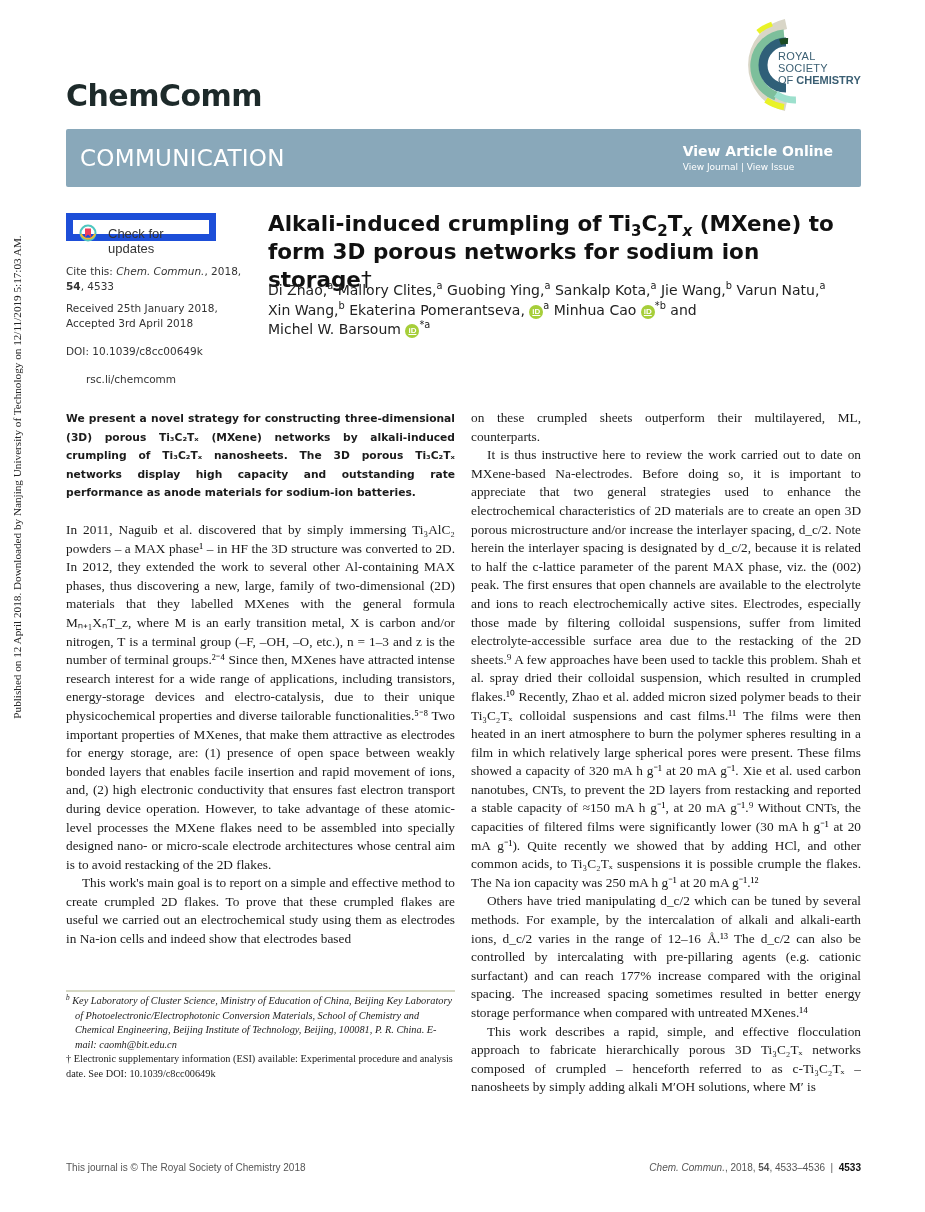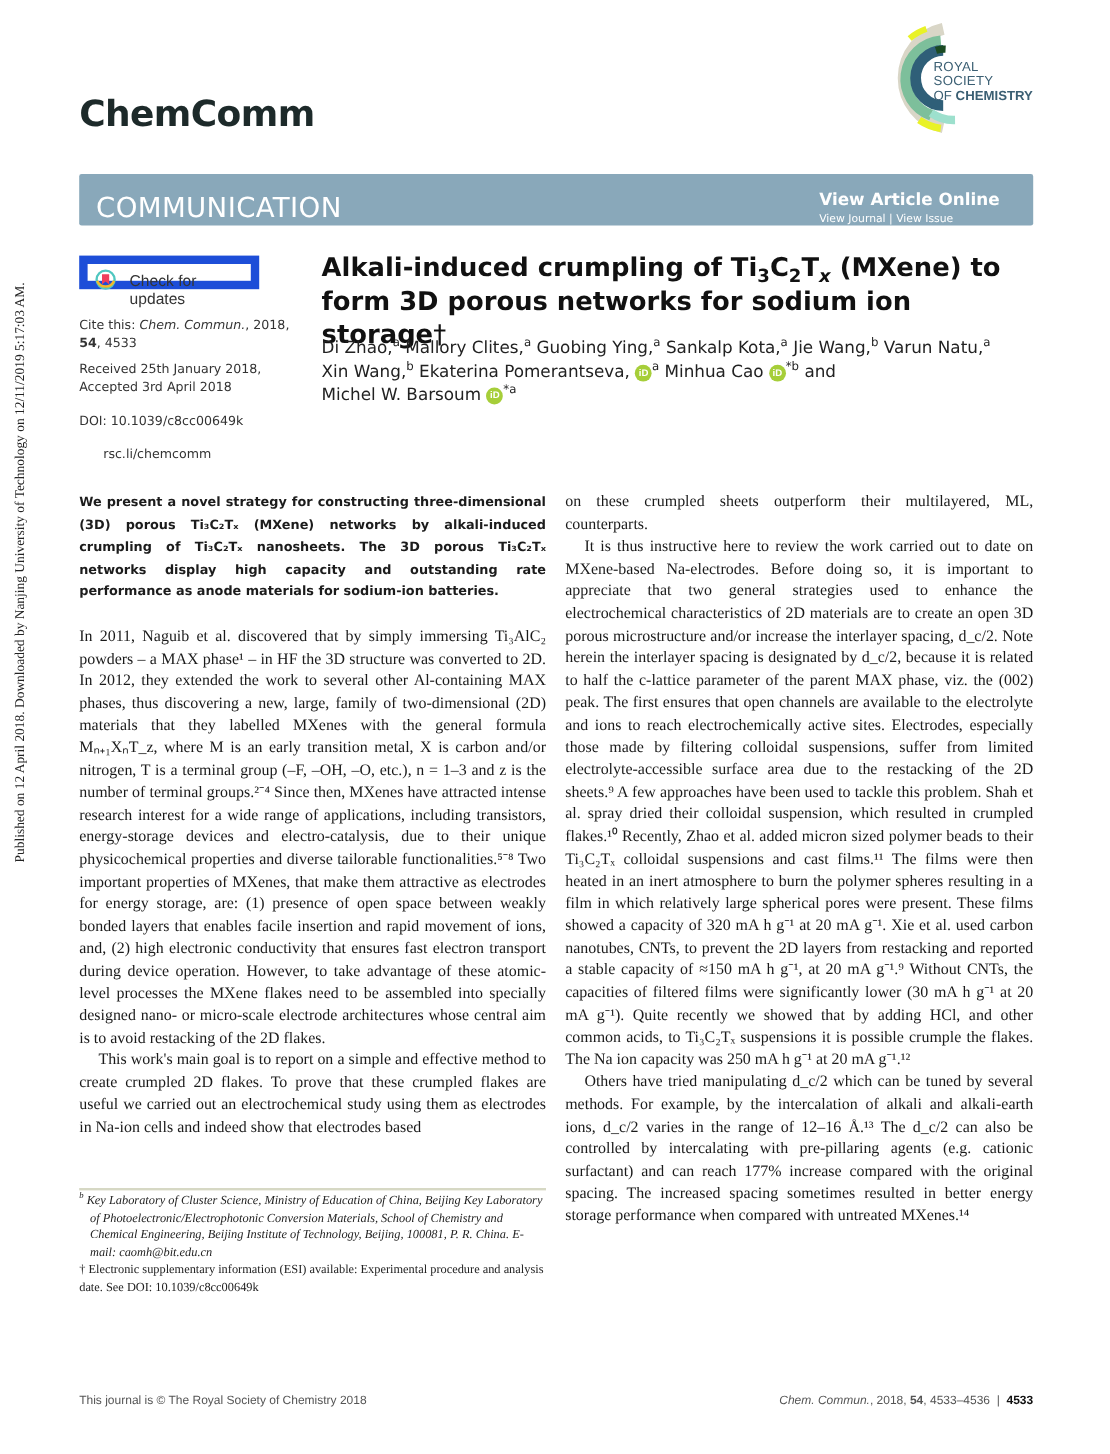--- a/index.html
+++ b/index.html
@@ -5,34 +5,34 @@
   html, body { margin:0; padding:0; background:#fff; }
   body { width:925px; height:1212px; position:relative; overflow:hidden; font-family:"DejaVu Sans", sans-serif; color:#1a1a1a; }
   .abs { position:absolute; }
   .side-stamp { left:-262px; top:470px; width:560px; height:14px; transform:rotate(-90deg); font-family:"Liberation Serif", serif; font-size:11.2px; color:#222; white-space:nowrap; text-align:center; }
   .journal-name { left:66px; top:78px; font-family:"DejaVu Sans", sans-serif; font-size:30px; font-weight:bold; color:#1d2a2a; letter-spacing:-0.5px; }
   .rsc-logo { left:736px; top:14px; width:130px; height:100px; }
   .rsc-text { position:absolute; left:42px; top:36px; font-family:Liberation Sans, sans-serif; line-height:12px; color:#3b5f73; }
   .rsc-text .l1 { font-size:11px; letter-spacing:0.2px; }
   .rsc-text .l2 { font-size:11px; }
   .rsc-text .l2 b { font-weight:bold; }
-  .banner { left:66px; top:129px; width:795px; height:43px; background:#89a8ba; border-radius:2px;margin-top:16px; }
+  .banner { left:66px; top:129px; width:795px; height:58px; background:#89a8ba; border-radius:2px; }
   .banner-title { position:absolute; left:14px; top:16px; font-size:23px; color:#fff; letter-spacing:0.3px; }
   .banner-right { position:absolute; right:28px; top:14px; text-align:left; color:#fff; }
   .banner-right .v1 { font-size:14px; font-weight:bold; display:block; }
   .banner-right .v2 { font-size:9px; display:block; margin-top:3px; }
   .banner-right .v2 span { cursor:pointer; }
   .cfu { left:66px; top:213px; width:150px; height:28px; border:7px solid #1d4ed8; box-sizing:border-box; background:#fff; }
   .cfu-icon { position:absolute; left:6px; top:4px; width:18px; height:18px; }
   .cfu-label { position:absolute; left:35px; top:6px; font-family:"Liberation Sans", sans-serif; font-size:13px; color:#333; }
   .meta { left:66px; font-size:10.5px; color:#333; line-height:15px; }
   .meta i { font-style:italic; }
   .title { left:268px; top:210px; font-size:21.5px; font-weight:bold; line-height:28px; color:#111; width:600px; }
   .authors { left:268px; top:281px; width:600px; font-size:14px; line-height:19.5px; color:#222; }
-  .orcid { display:inline-block; width:14px; height:14px; border-radius:50%; background:#a6ce39; color:#fff; font-size:8px; font-weight:bold; text-align:center; line-height:14px; vertical-align:1px; font-family:"Liberation Sans", sans-serif; }
+  .orcid { display:inline-block; width:14px; height:14px; border-radius:50%; background:#a6ce39; color:#fff; font-size:8px; font-weight:bold; text-align:center; line-height:14px; vertical-align:1px; font-family:"Liberation Sans", sans-serif;text-decoration:underline; }
   sup { font-size:70%; line-height:0; }
   sub { font-size:70%; line-height:0; }
   .abstract { left:66px; top:410px; width:389px; font-size:10.7px; font-weight:bold; line-height:18.6px; text-align:justify; color:#1c1c1c; }
   .body-col { font-family:"Liberation Serif", serif; font-size:13.3px; line-height:18.6px; text-align:justify; color:#1a1a1a; }
   .body-col p { margin:0; }
   .body-col p.indent { text-indent:16px; }
   .col-left { left:66px; top:521px; width:389px; }
   .col-right { left:471px; top:409px; width:390px; }
   .fn-rule { left:66px; top:990px; width:389px; height:2px; background:#d6d8c4; }
   .footnotes { left:66px; top:994px; width:392px; font-family:"Liberation Serif", serif; font-size:10.3px; line-height:14.6px; color:#222; }
@@ -122,18 +122,19 @@
 <div class="abs fn-rule"></div>
 <div class="abs footnotes">
   <div class="fn"><sup>b</sup> <span>Key Laboratory of Cluster Science, Ministry of Education of China, Beijing Key Laboratory of Photoelectronic/Electrophotonic Conversion Materials, School of Chemistry and Chemical Engineering, Beijing Institute of Technology, Beijing, 100081, P. R. China. E-mail: caomh@bit.edu.cn</span></div>
   <div class="fn dag">† <span>Electronic supplementary information (ESI) available: Experimental procedure and analysis date. See DOI: 10.1039/c8cc00649k</span></div>
 </div>
 
 <div class="abs body-col col-right">
   <p>on these crumpled sheets outperform their multilayered, ML, counterparts.</p>
   <p class="indent">It is thus instructive here to review the work carried out to date on MXene-based Na-electrodes. Before doing so, it is important to appreciate that two general strategies used to enhance the electrochemical characteristics of 2D materials are to create an open 3D porous microstructure and/or increase the interlayer spacing, d_c/2. Note herein the interlayer spacing is designated by d_c/2, because it is related to half the c-lattice parameter of the parent MAX phase, viz. the (002) peak. The first ensures that open channels are available to the electrolyte and ions to reach electrochemically active sites. Electrodes, especially those made by filtering colloidal suspensions, suffer from limited electrolyte-accessible surface area due to the restacking of the 2D sheets.⁹ A few approaches have been used to tackle this problem. Shah et al. spray dried their colloidal suspension, which resulted in crumpled flakes.¹⁰ Recently, Zhao et al. added micron sized polymer beads to their Ti₃C₂Tₓ colloidal suspensions and cast films.¹¹ The films were then heated in an inert atmosphere to burn the polymer spheres resulting in a film in which relatively large spherical pores were present. These films showed a capacity of 320 mA h g⁻¹ at 20 mA g⁻¹. Xie et al. used carbon nanotubes, CNTs, to prevent the 2D layers from restacking and reported a stable capacity of ≈150 mA h g⁻¹, at 20 mA g⁻¹.⁹ Without CNTs, the capacities of filtered films were significantly lower (30 mA h g⁻¹ at 20 mA g⁻¹). Quite recently we showed that by adding HCl, and other common acids, to Ti₃C₂Tₓ suspensions it is possible crumple the flakes. The Na ion capacity was 250 mA h g⁻¹ at 20 mA g⁻¹.¹²</p>
   <p class="indent">Others have tried manipulating d_c/2 which can be tuned by several methods. For example, by the intercalation of alkali and alkali-earth ions, d_c/2 varies in the range of 12–16 Å.¹³ The d_c/2 can also be controlled by intercalating with pre-pillaring agents (e.g. cationic surfactant) and can reach 177% increase compared with the original spacing. The increased spacing sometimes resulted in better energy storage performance when compared with untreated MXenes.¹⁴</p>
+  <p class="indent">This work describes a rapid, simple, and effective flocculation approach to fabricate hierarchically porous 3D Ti₃C₂Tₓ networks composed of crumpled – henceforth referred to as c-Ti₃C₂Tₓ – nanosheets by simply adding alkali M′OH solutions, where M′ is</p>
 </div>
 
 <div class="abs foot-left">This journal is © The Royal Society of Chemistry 2018</div>
 <div class="abs foot-right">
   <i>Chem. Commun.</i><span>, 2018, </span><b>54</b><span>, 4533–4536</span><span style="white-space:pre;">  |  </span><b class="pg">4533</b>
 </div>
 
 </body></html>

